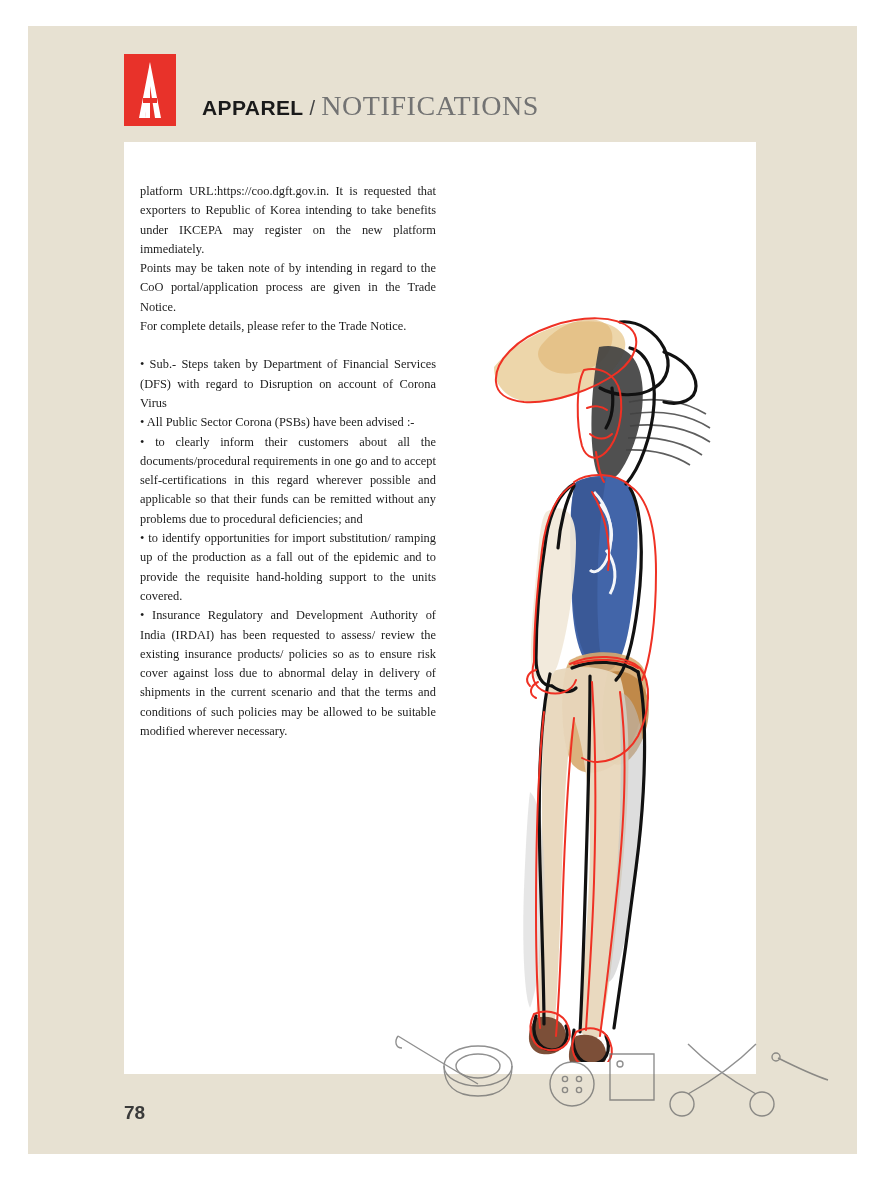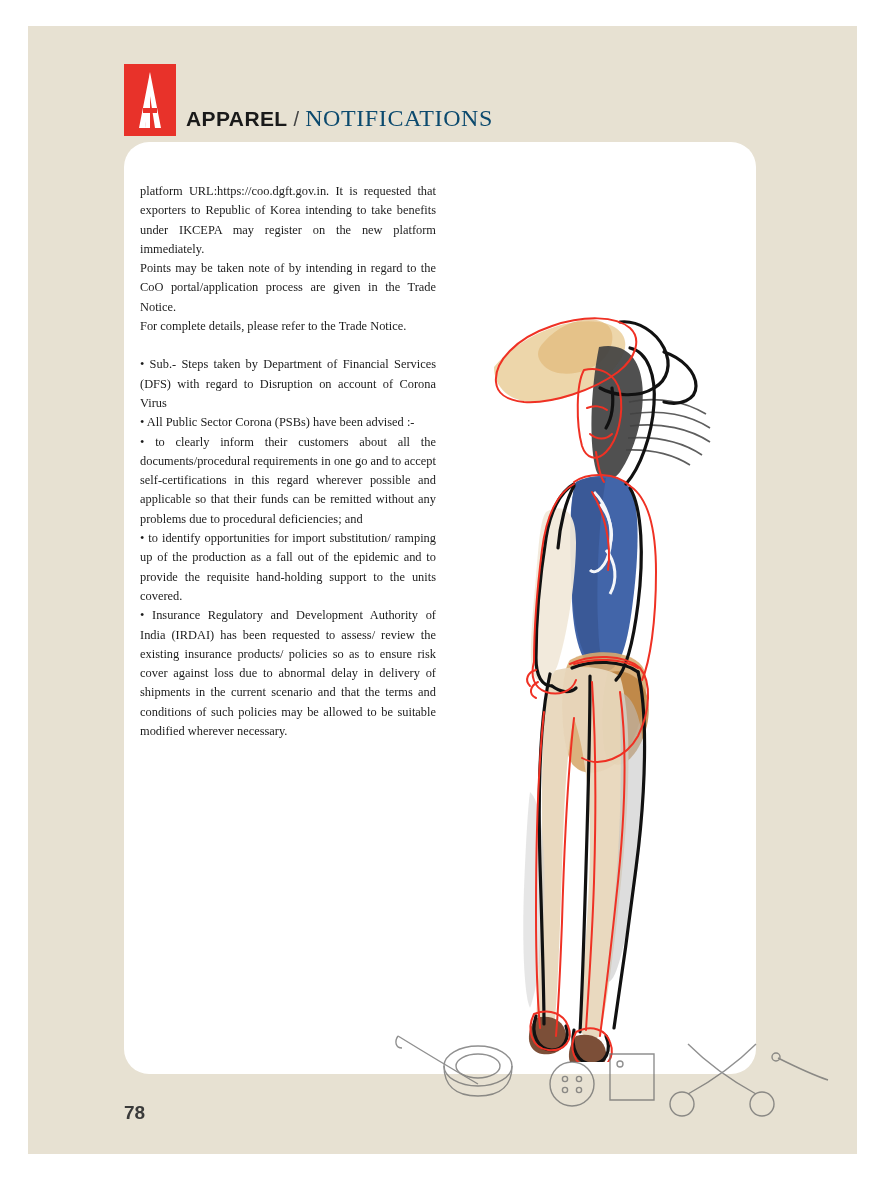--- a/index.html
+++ b/index.html
@@ -22,24 +22,25 @@
     top: 26px;
     width: 829px;
     height: 1128px;
     background: #e7e1d2;
   }
 
   
   .masthead {
     position: absolute;
     left: 96px;
-    top: 20px;
+    top: 10px;
     height: 90px;
     display: flex;
     align-items: flex-end;
+    gap: 16px;
   }
   .logo-mark {
     position: relative;
     width: 52px;
     height: 72px;
     background: #e8322a;
     margin-right: 10px;
   }
   .logo-mark .a-glyph {
     position: absolute;
@@ -59,34 +60,33 @@
     color: #1a1a1a;
   }
   .brand-sep {
     font-family: "Liberation Sans", sans-serif;
     font-size: 20px;
     color: #444;
     margin: 0 6px;
   }
   .brand-section {
     font-family: "Liberation Serif", serif;
-    font-size: 24px;
+    font-size: 28px;
     letter-spacing: .6px;
-    color: #0c4a6e;
+    color: #737373;
   }
 
   
   .card {
     position: absolute;
     left: 96px;
     top: 116px;
     width: 632px;
     height: 932px;
     background: #ffffff;
-    border-radius: 25px;
   }
 
   
   .textcol {
     position: absolute;
     left: 16px;
     top: 40px;
     width: 296px;
     font-size: 12.4px;
     line-height: 19.3px;

